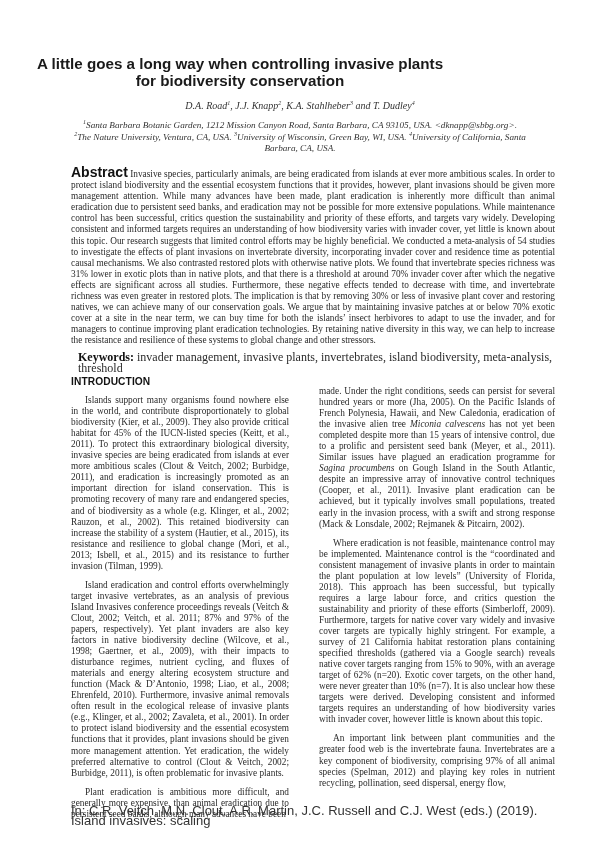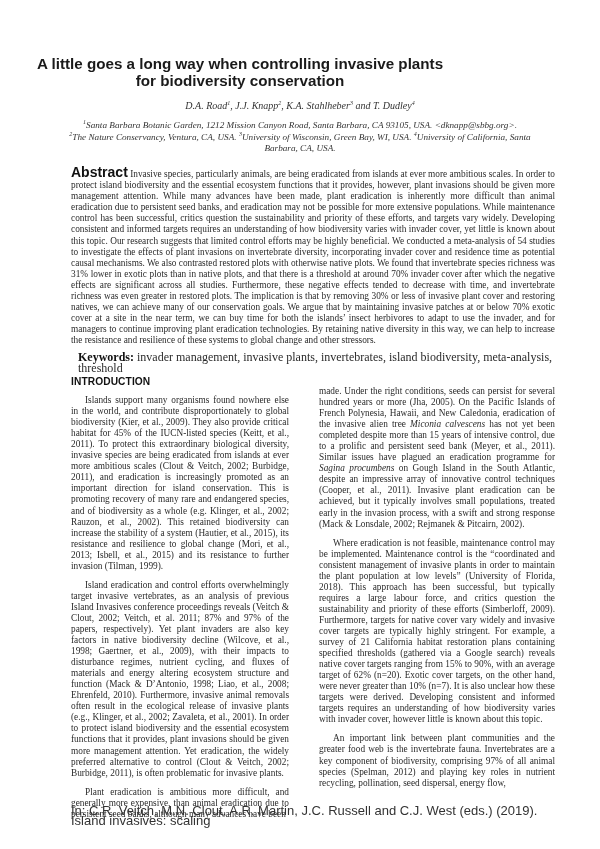--- a/index.html
+++ b/index.html
@@ -52,21 +52,21 @@
   <div>A little goes a long way when controlling invasive plants</div>
   <div>for biodiversity conservation</div>
 </div>
 
 <div id="authors">
   <span>D.A. Road</span><sup>1</sup><span>, </span><span>J.J. Knapp</span><sup>2</sup><span>, </span><span>K.A. Stahlheber</span><sup>3</sup><span> and </span><span>T. Dudley</span><sup>4</sup>
 </div>
 
 <div id="affil">
   <sup>1</sup><span>Santa Barbara Botanic Garden, 1212 Mission Canyon Road, Santa Barbara, CA 93105, USA. &lt;dknapp@sbbg.org&gt;.</span><br>
-  <sup>2</sup><span>The Nature Conservancy, Ventura, CA, USA. </span><sup>3</sup><span>University of Wisconsin, Green Bay, WI, USA. </span><sup>4</sup><span>University of California, Santa Barbara, CA, USA.</span>
+  <sup>2</sup><span>The Nature University, Ventura, CA, USA. </span><sup>3</sup><span>University of Wisconsin, Green Bay, WI, USA. </span><sup>4</sup><span>University of California, Santa Barbara, CA, USA.</span>
 </div>
 
 <div id="abstract">
   <span class="label">Abstract</span><span> Invasive species, particularly animals, are being eradicated from islands at ever more ambitious scales. In order to protect island biodiversity and the essential ecosystem functions that it provides, however, plant invasions should be given more management attention. While many advances have been made, plant eradication is inherently more difficult than animal eradication due to persistent seed banks, and eradication may not be possible for more extensive populations. While maintenance control has been successful, critics question the sustainability and priority of these efforts, and targets vary widely. Developing consistent and informed targets requires an understanding of how biodiversity varies with invader cover, yet little is known about this topic. Our research suggests that limited control efforts may be highly beneficial. We conducted a meta-analysis of 54 studies to investigate the effects of plant invasions on invertebrate diversity, incorporating invader cover and residence time as potential causal mechanisms. We also contrasted restored plots with otherwise native plots. We found that invertebrate species richness was 31% lower in exotic plots than in native plots, and that there is a threshold at around 70% invader cover after which the negative effects are significant across all studies. Furthermore, these negative effects tended to decrease with time, and invertebrate richness was even greater in restored plots. The implication is that by removing 30% or less of invasive plant cover and restoring natives, we can achieve many of our conservation goals. We argue that by maintaining invasive patches at or below 70% exotic cover at a site in the near term, we can buy time for both the islands’ insect herbivores to adapt to use the invader, and for managers to continue improving plant eradication technologies. By retaining native diversity in this way, we can help to increase the resistance and resilience of these systems to global change and other stressors.</span>
 </div>
 
 <div id="keywords">
   <span class="label">Keywords:</span><span> invader management, invasive plants, invertebrates, island biodiversity, meta-analysis, threshold</span>
 </div>
 

